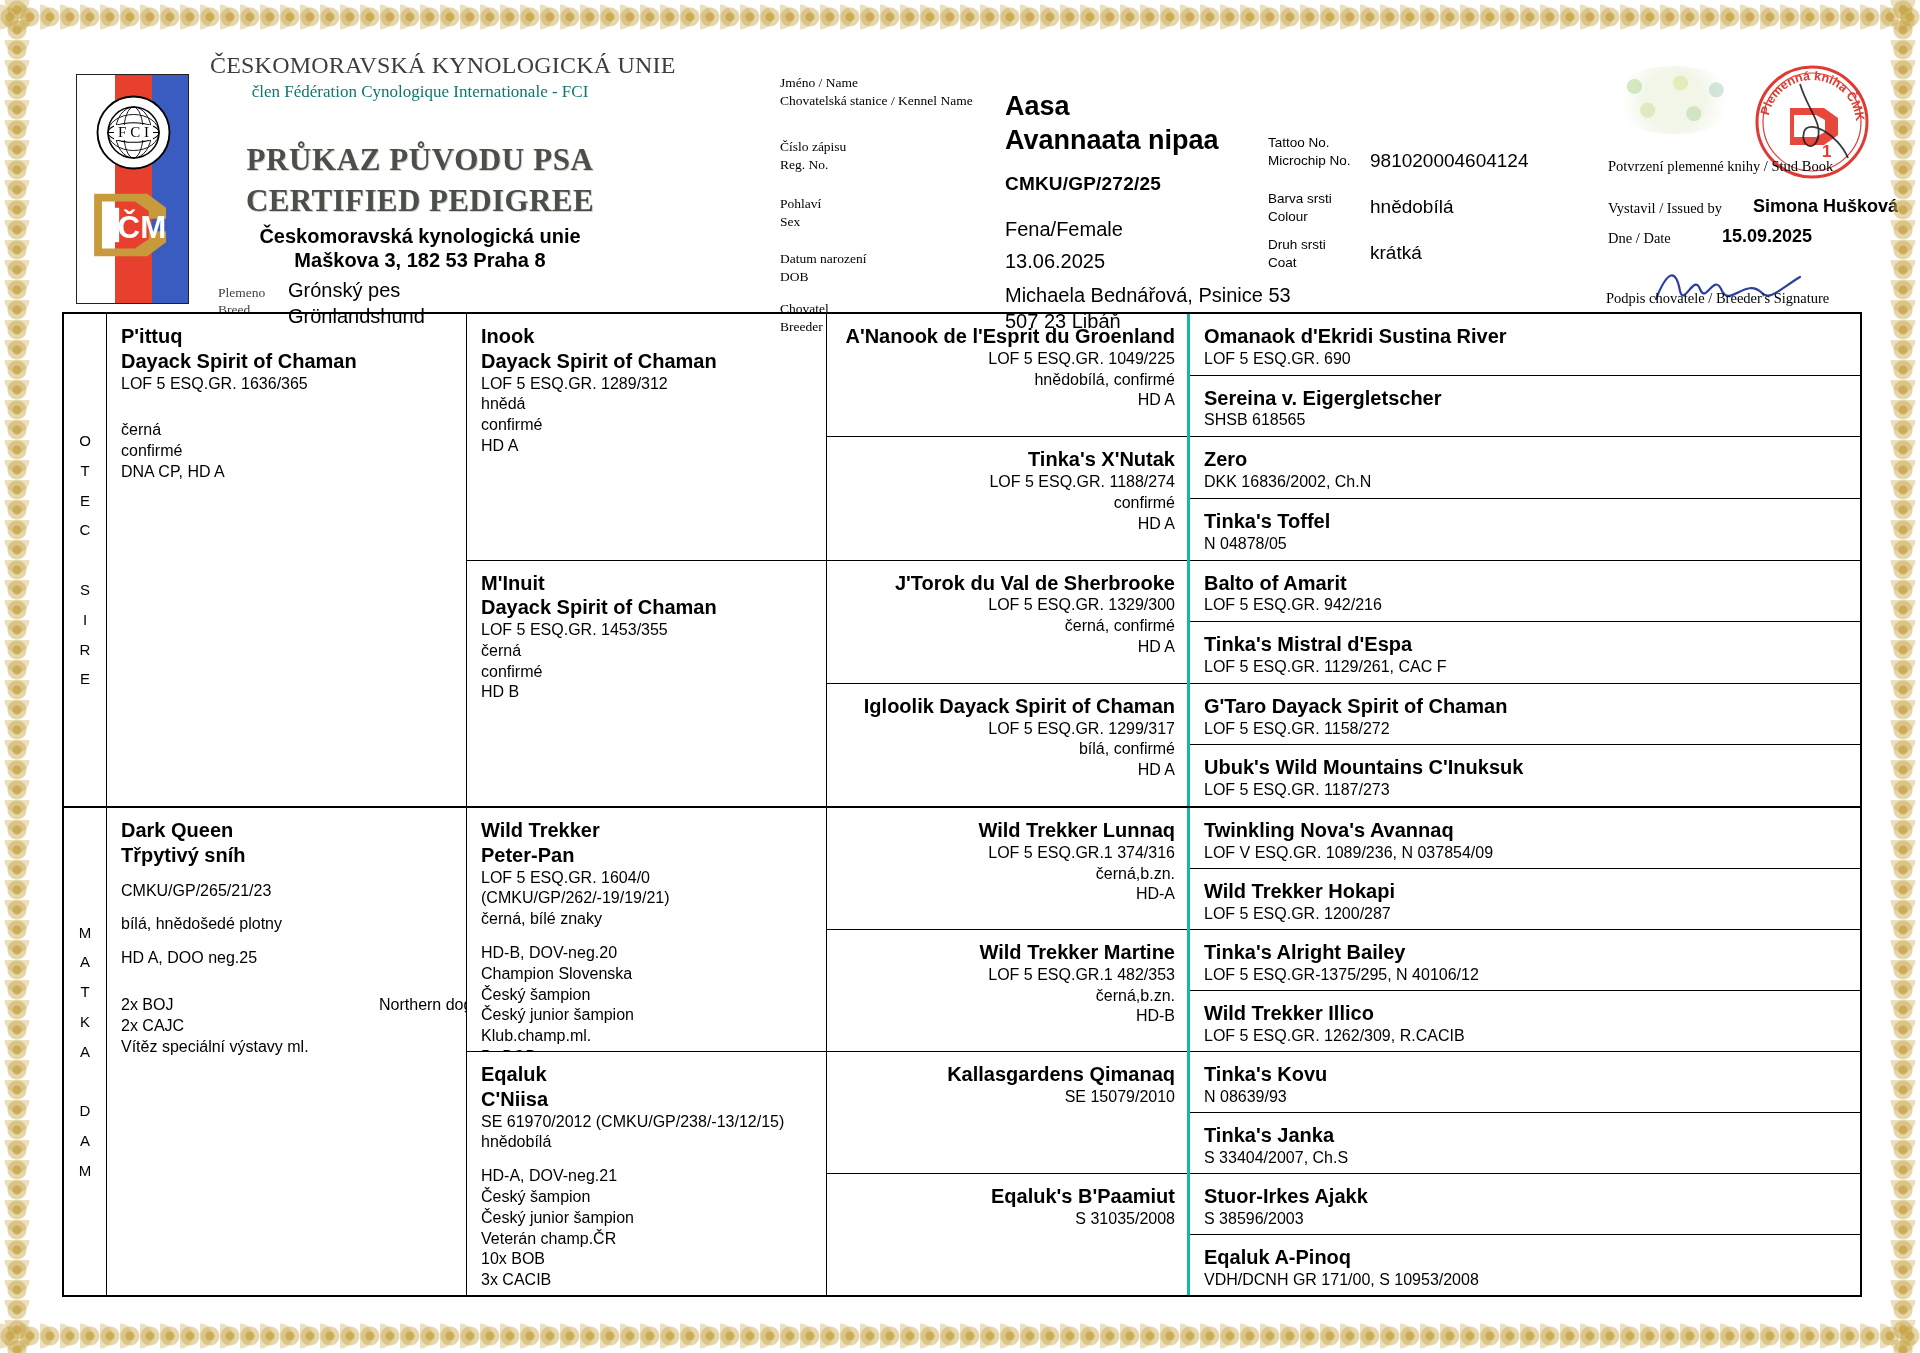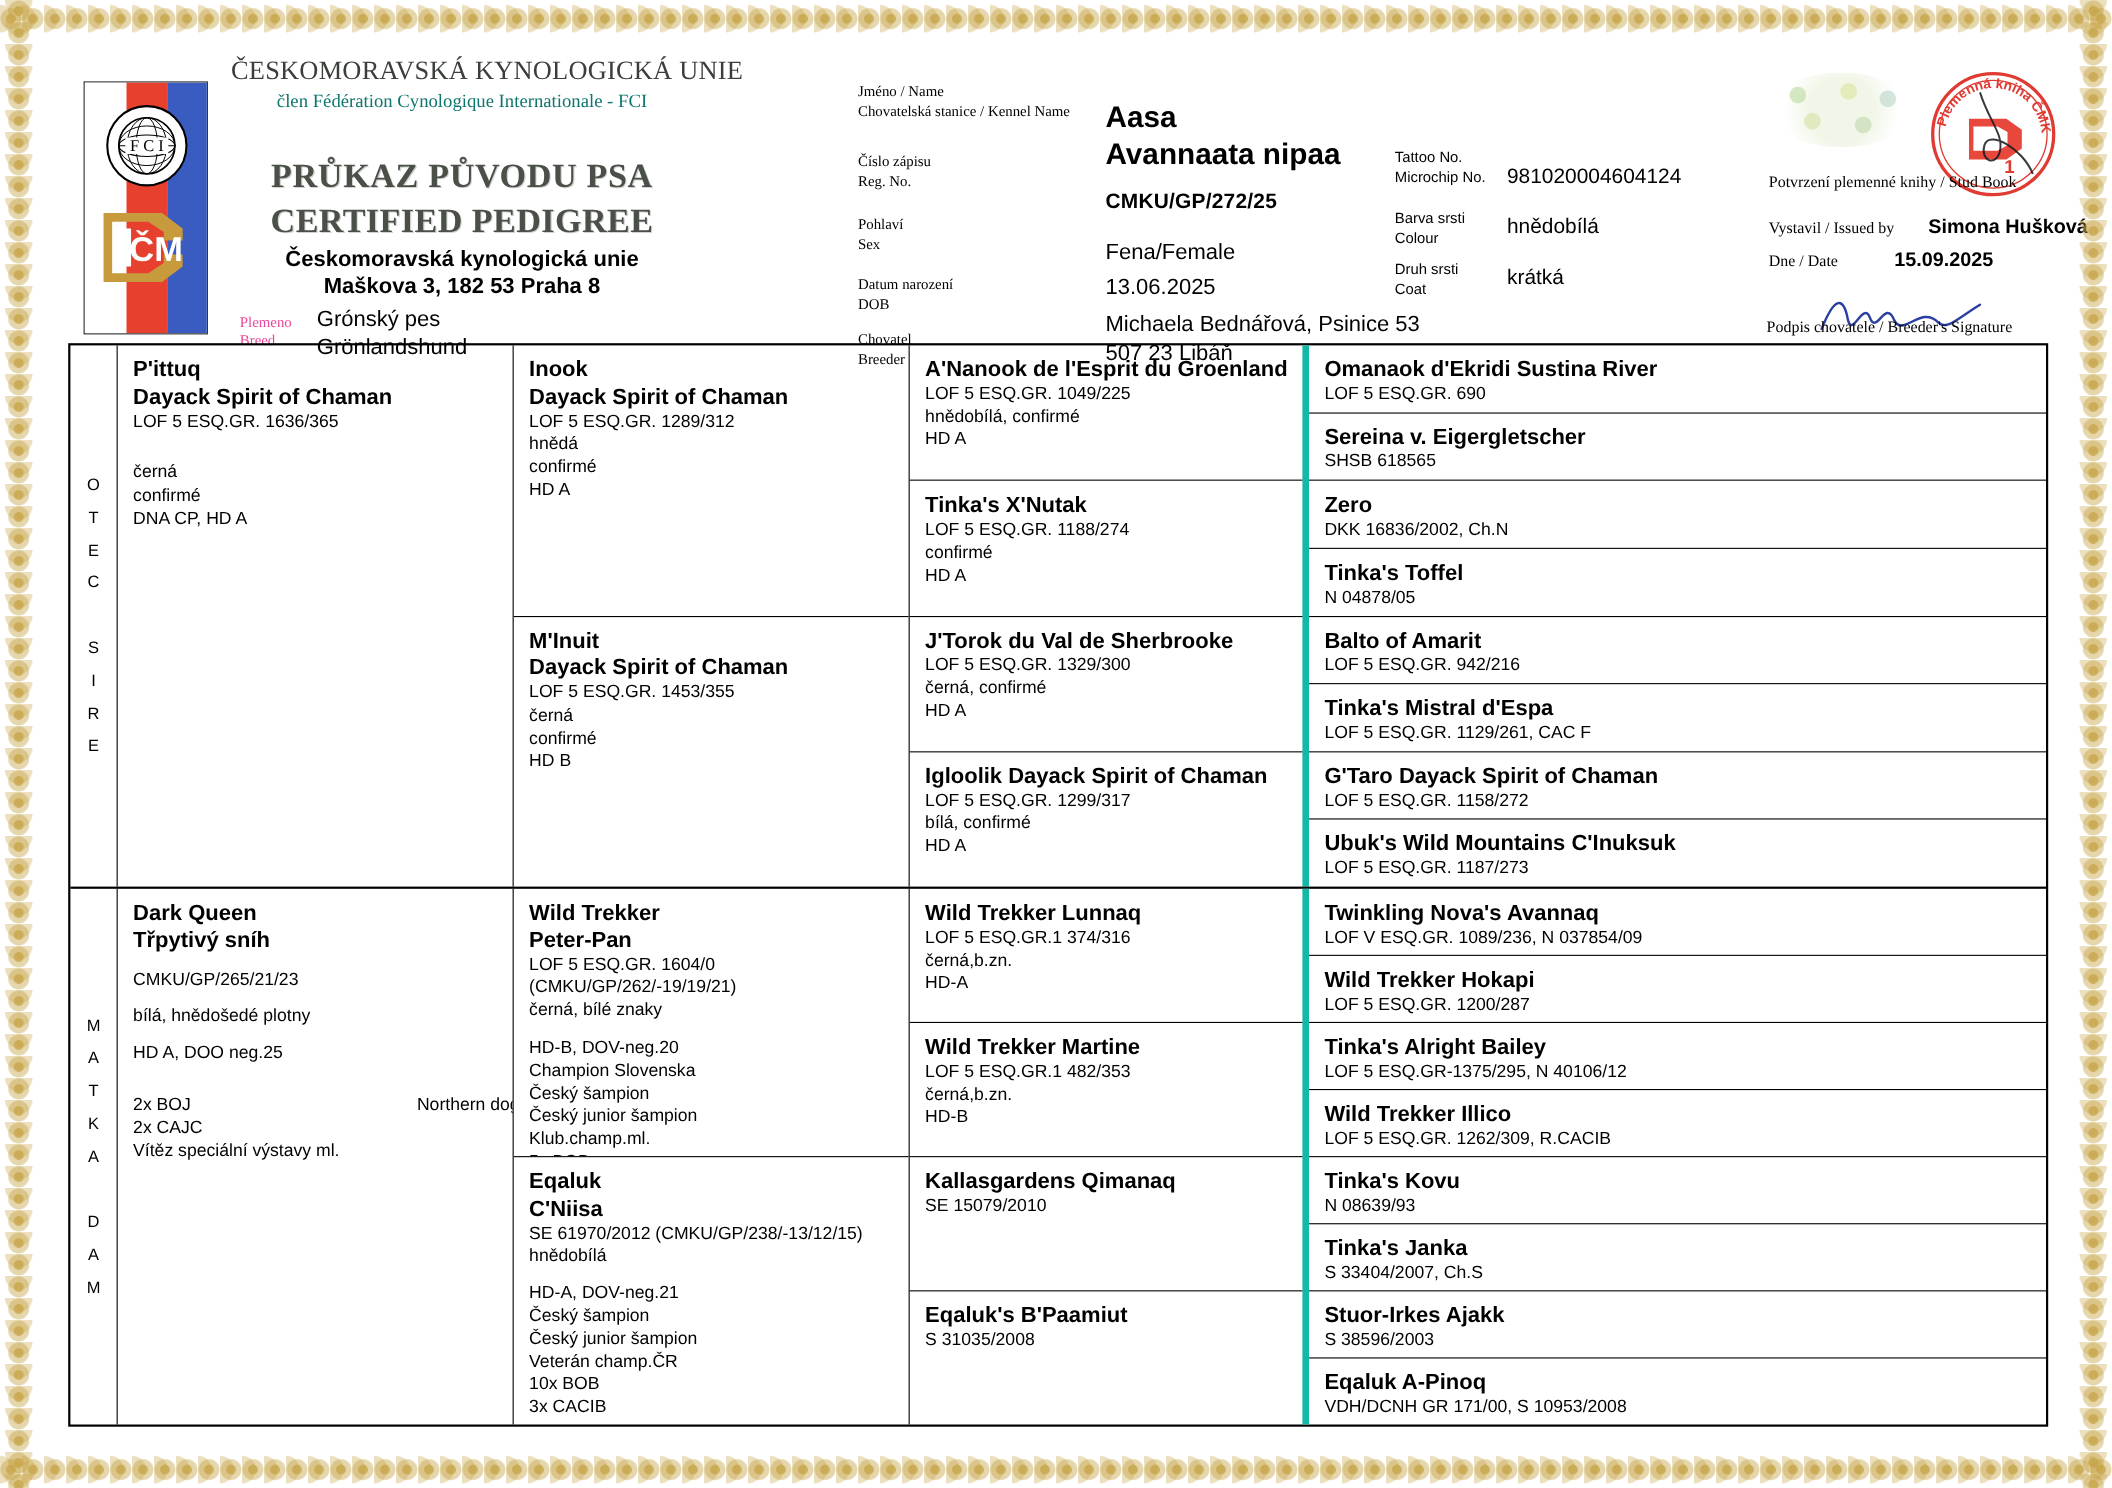--- a/index.html
+++ b/index.html
@@ -104,21 +104,21 @@
   .doc-title .t1 { font-size: 31px; letter-spacing: 0.6px; }
   .doc-title .t2 { font-size: 31px; letter-spacing: 0.4px; margin-top: 5px; }
 
   .org-addr {
     position: absolute; left: 210px; top: 196px; width: 420px;
     text-align: center;
     font-weight: bold; font-size: 20px; line-height: 1.22;
   }
   .lbl-small {
     font-family: "Liberation Serif", serif;
-    font-size: 13.5px; color: #ec4899; line-height: 1.28;
+    font-size: 13.5px; color: #404040; line-height: 1.28;
   }
   .breed-lbl { position: absolute; left: 218px; top: 256px; }
   .breed-val { position: absolute; left: 288px; top: 250px; font-size: 20px; line-height: 1.28; }
   .fld-lbl { position: absolute; font-family:"Liberation Serif", serif; font-size: 13.5px; line-height: 1.3; }
 
   .name-big { position:absolute; left: 1005px; top: 62px; font-size: 27px; font-weight: bold; line-height: 1.25; }
   .regno    { position:absolute; left: 1005px; top: 145px; font-size: 19px; font-weight: bold; letter-spacing: 0.2px;}
   .sexval   { position:absolute; left: 1005px; top: 190px; font-size: 20px; }
   .dobval   { position:absolute; left: 1005px; top: 222px; font-size: 20px; }
   .breeder  { position:absolute; left: 1005px; top: 254px; font-size: 20px; line-height: 1.3; }
@@ -165,21 +165,21 @@
   }
   .vert-label span {
     font-size: 15px; line-height: 1.05; letter-spacing: 0;
     margin: 7px 0;
   }
 
   .colwrap { position:absolute; left: 43px; top:0; right:0; height:100%; display:flex; }
   .col { height: 100%; display:flex; flex-direction:column; }
   .c1 { width: 360px; border-right: 1px solid #000; }
   .c2 { width: 360px; border-right: 1px solid #000; }
-  .c3 { width: 363px; border-right: 6px solid #14b8a6; }
+  .c3 { width: 363px; border-right: 3px solid #14b8a6; text-align: right; }
   .c4 { width: 670px; }
 
   .cell {
     padding: 10px 12px 6px 14px;
     overflow: hidden;
     position: relative;
   }
   .cell + .cell { border-top: 1px solid #000; }
   .cell.hv { flex: 1 1 0; }
 

